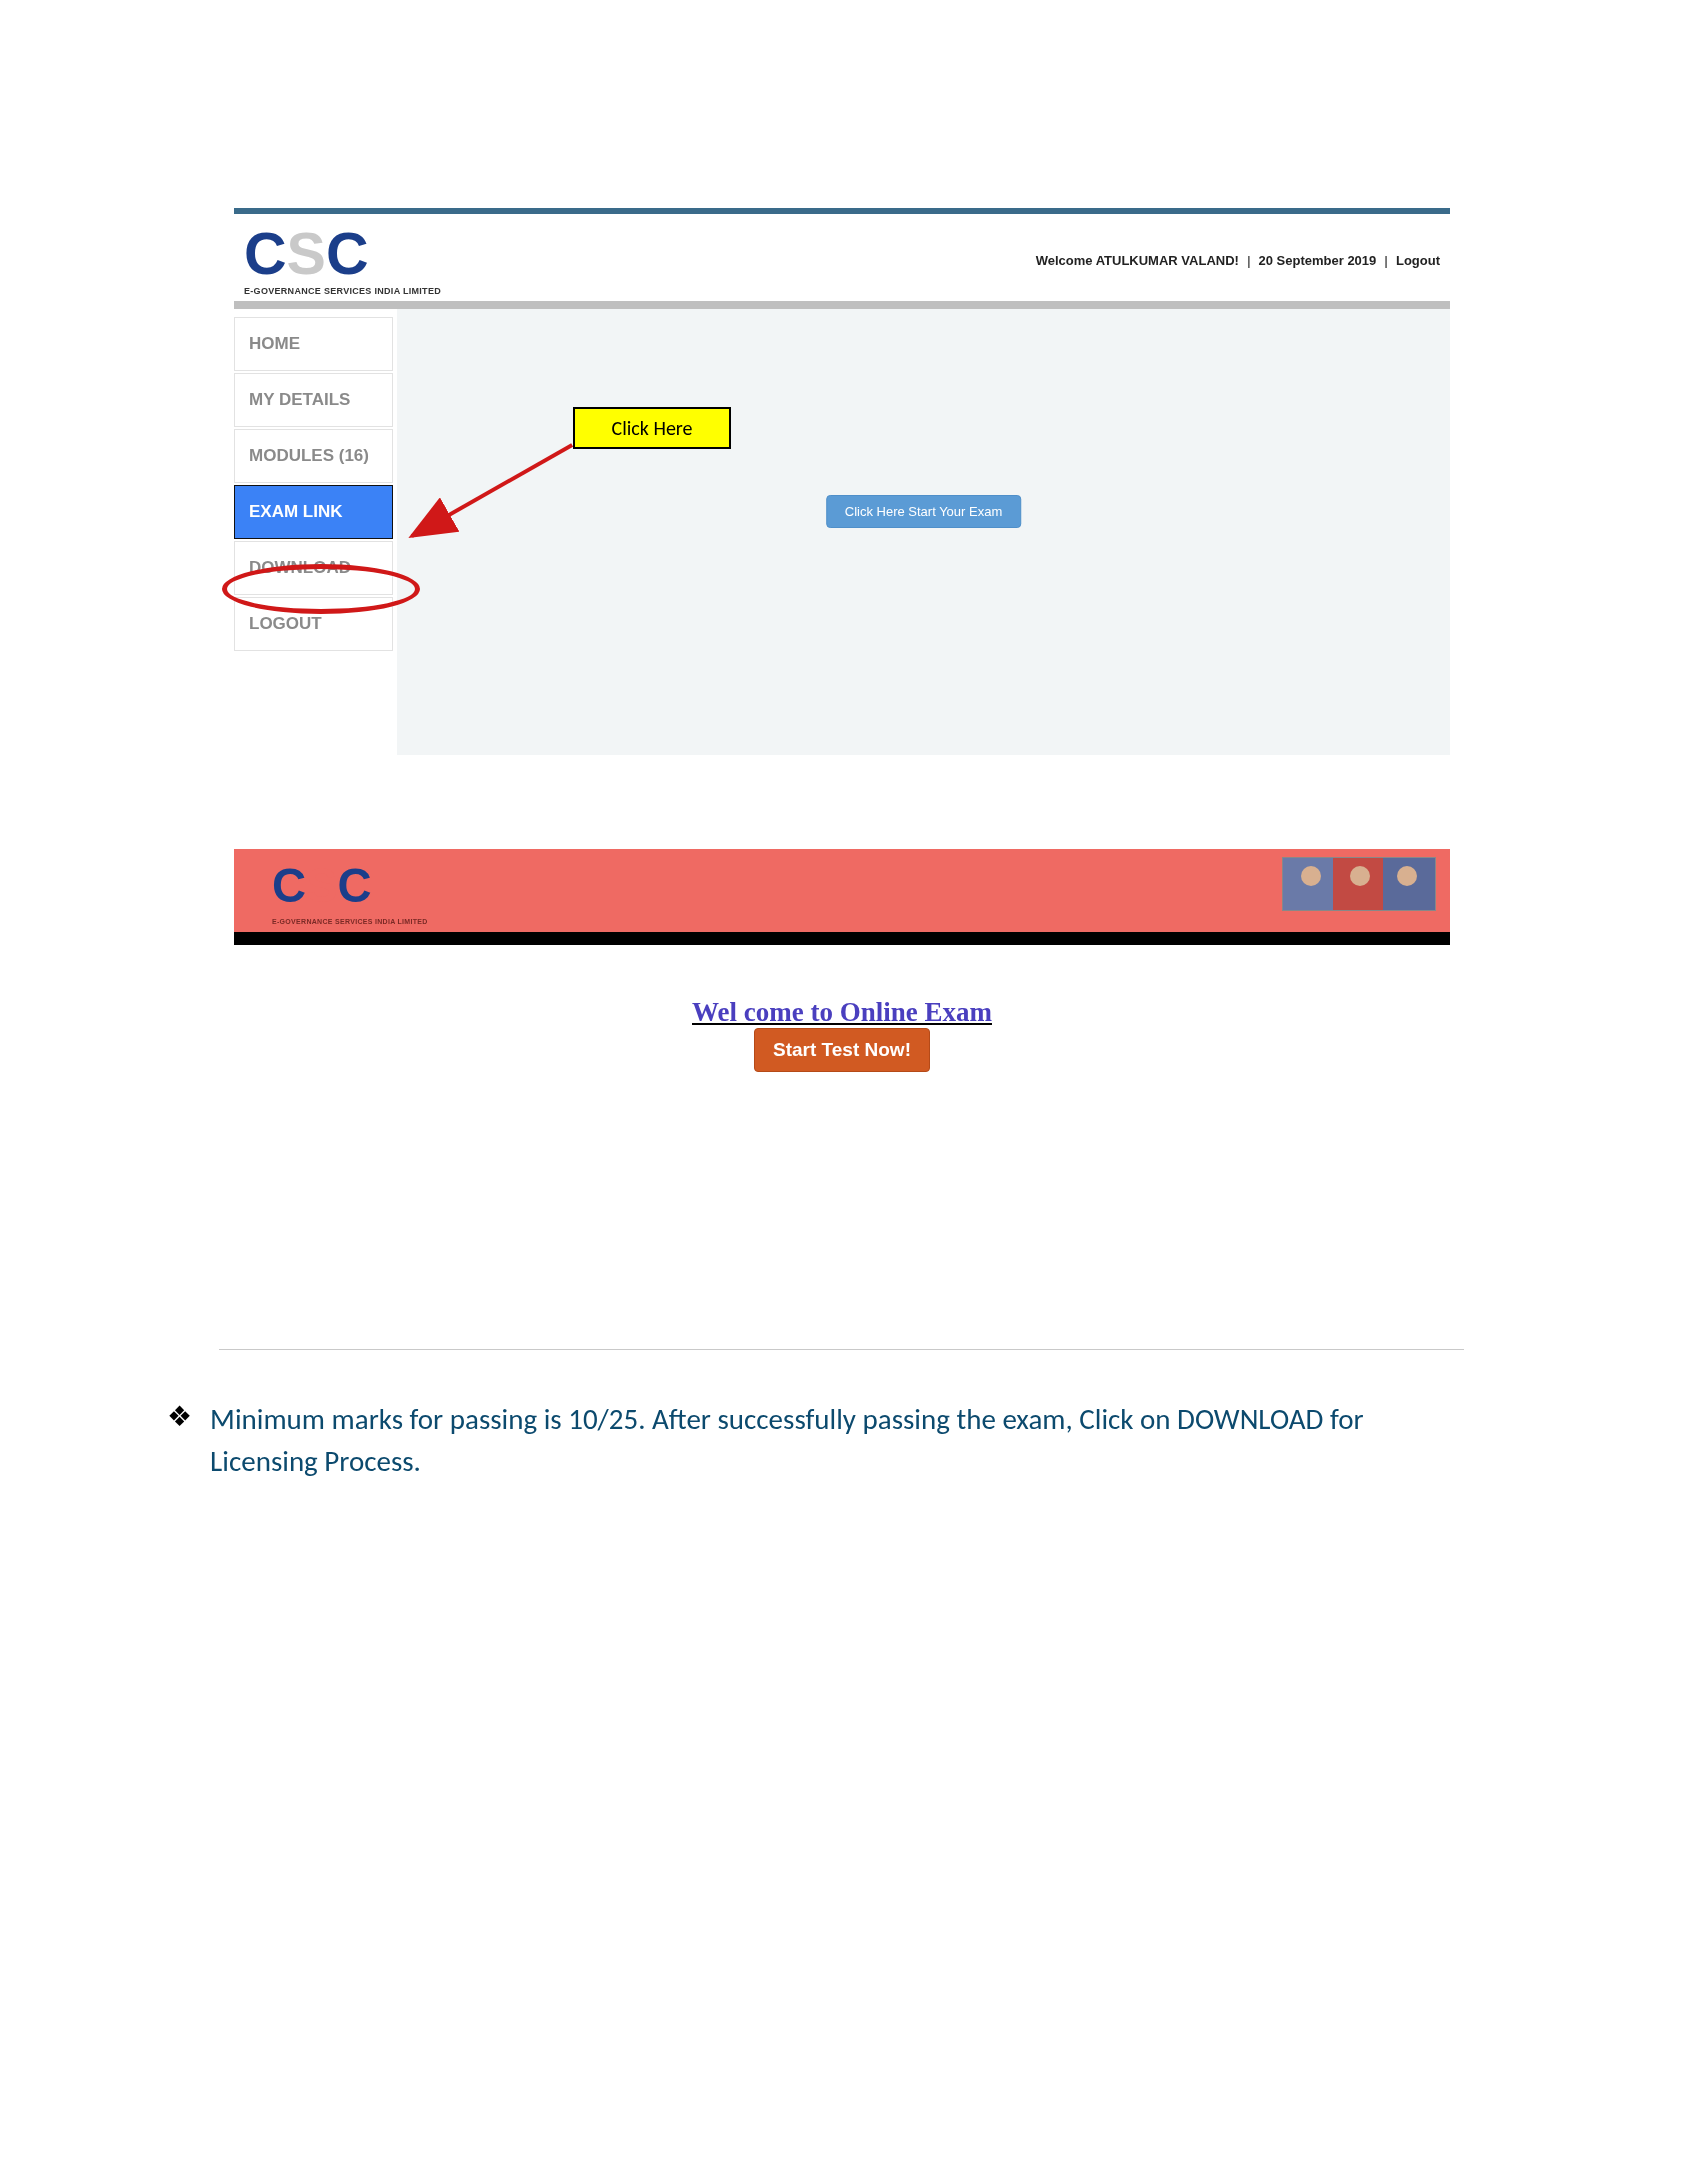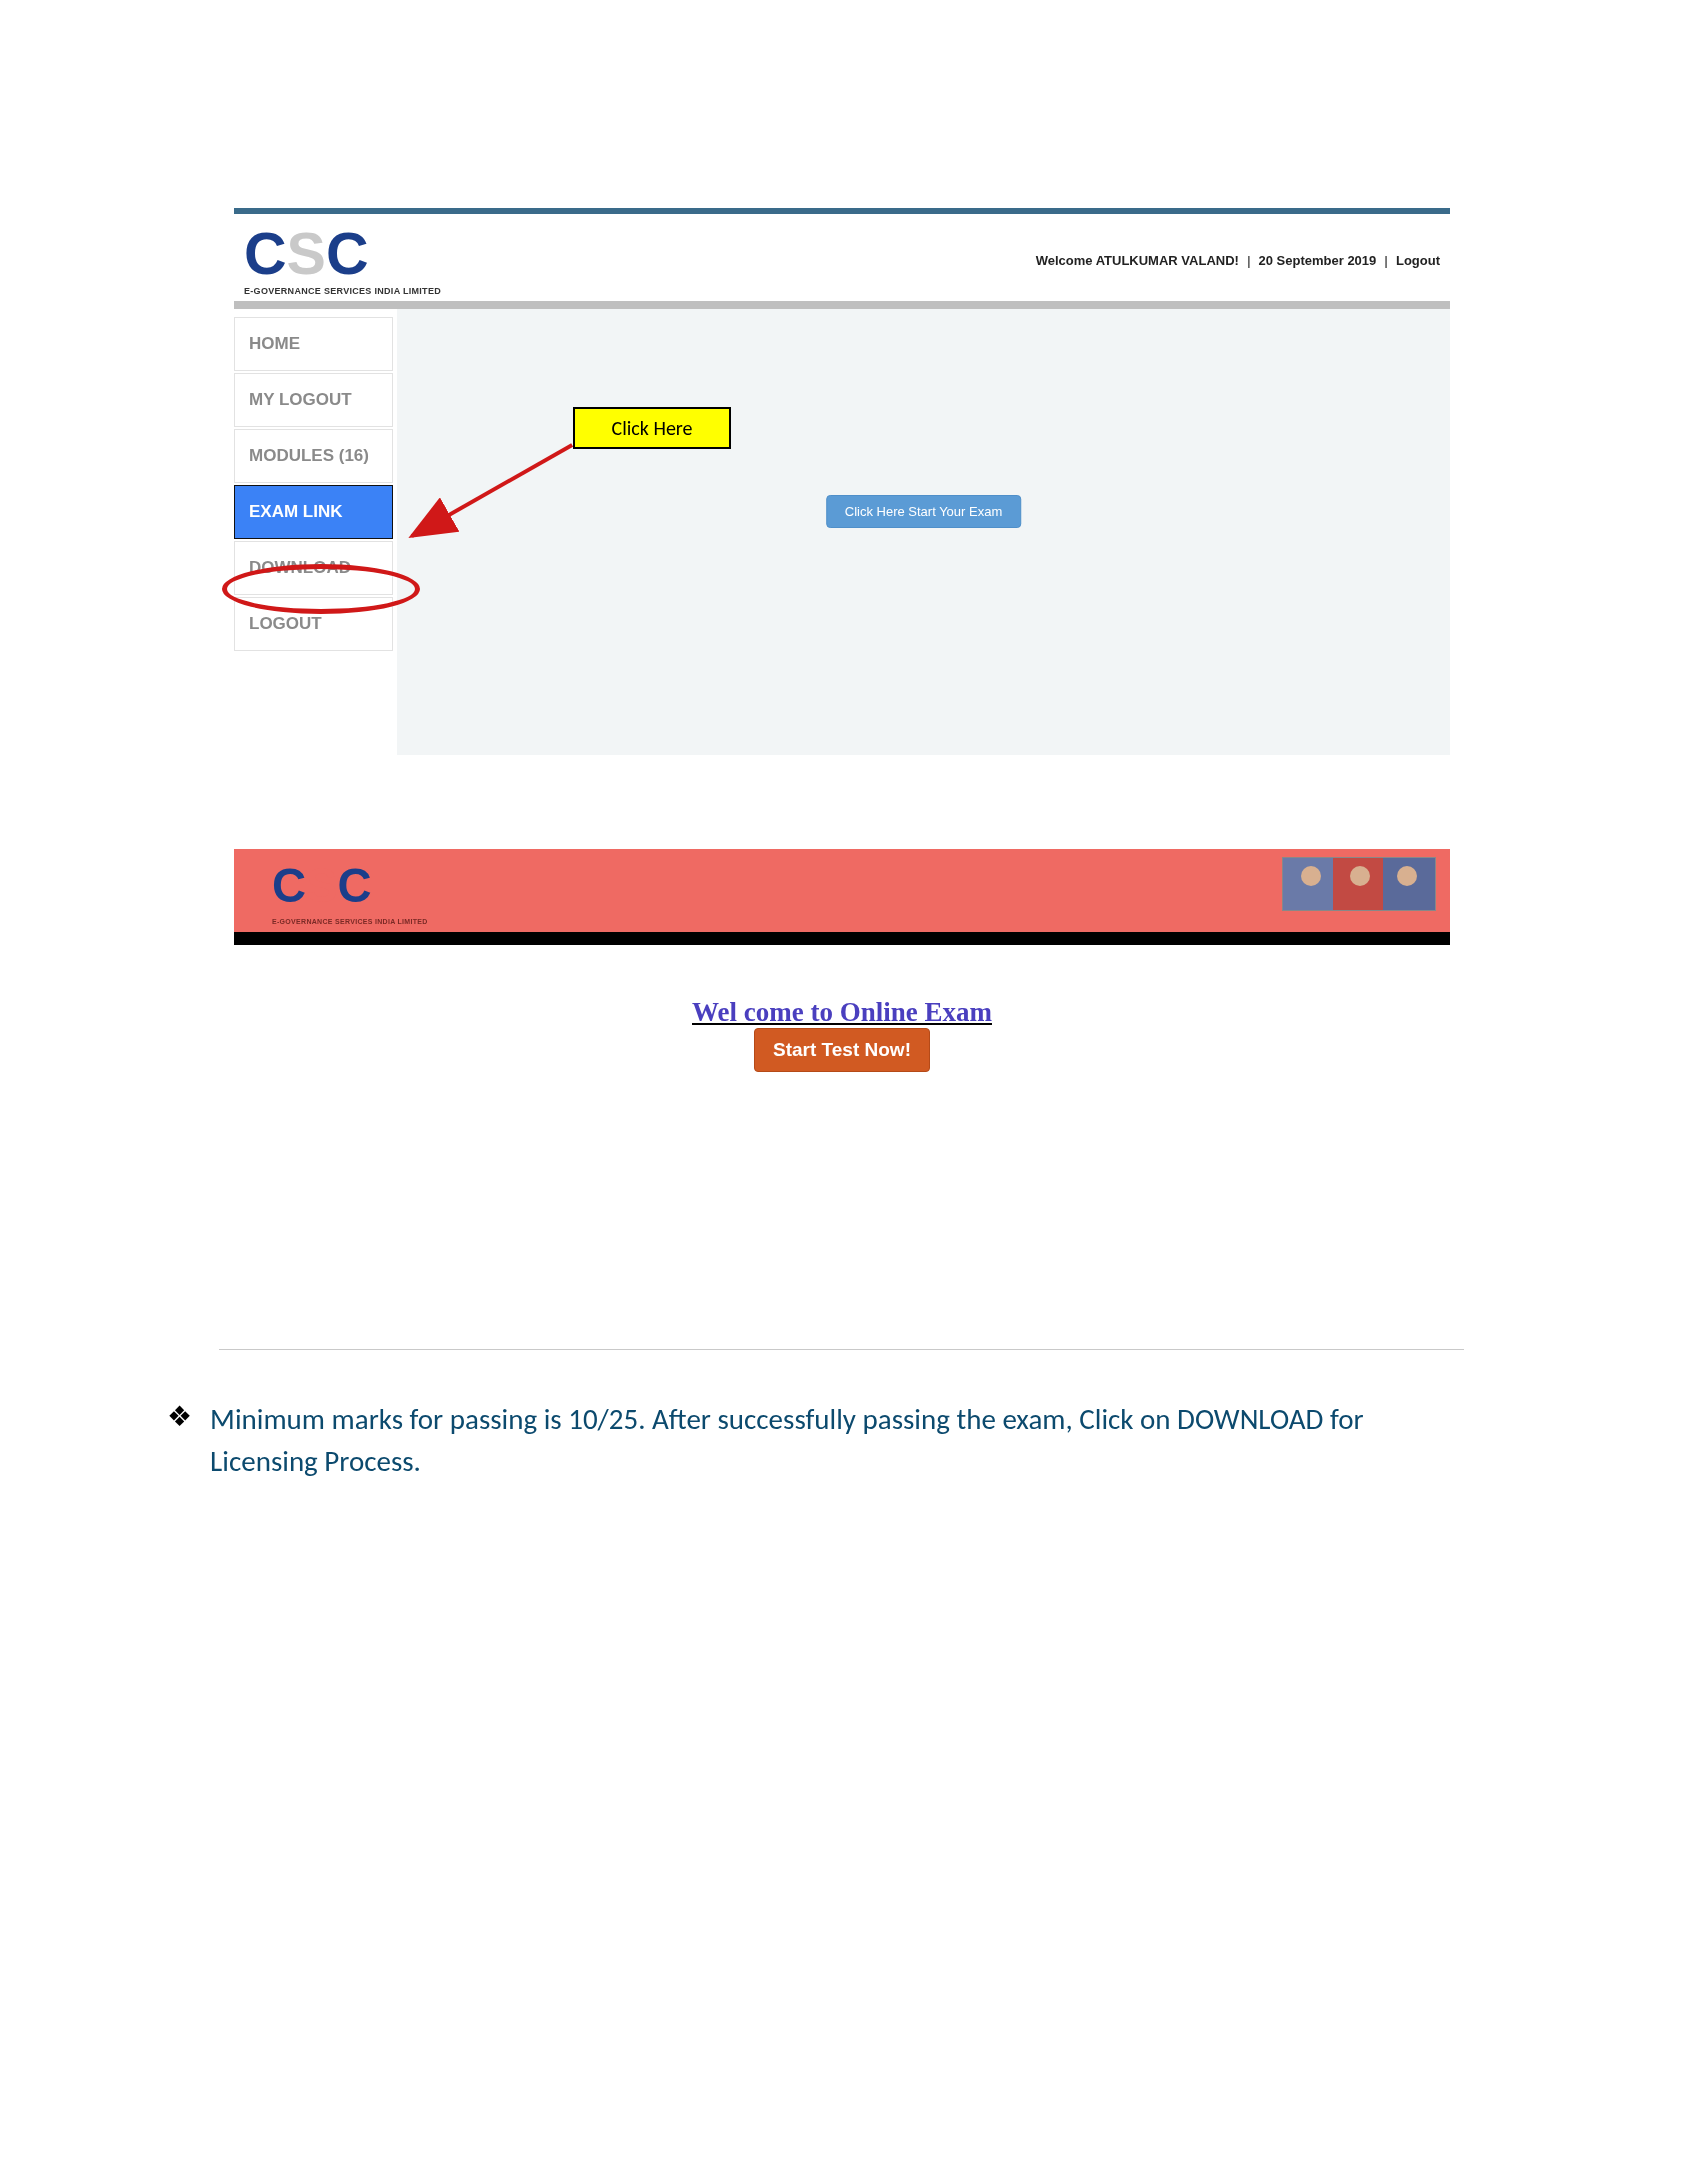--- a/index.html
+++ b/index.html
@@ -75,21 +75,21 @@
         <span class="sep">|</span>
         <span>20 September 2019</span>
         <span class="sep">|</span>
         <a href="#">Logout</a>
       </div>
     </div>
 
     <div class="shot1-body">
       <div class="sidebar">
         <div class="sidebar-item">HOME</div>
-        <div class="sidebar-item">MY LOGOUT</div>
+        <div class="sidebar-item">MY DETAILS</div>
         <div class="sidebar-item">MODULES (16)</div>
         <div class="sidebar-item active">EXAM LINK</div>
         <div class="sidebar-item">DOWNLOAD</div>
         <div class="sidebar-item">LOGOUT</div>
       </div>
       <div class="main-area">
         <button class="start-exam-btn">Click Here Start Your Exam</button>
       </div>
     </div>
 

